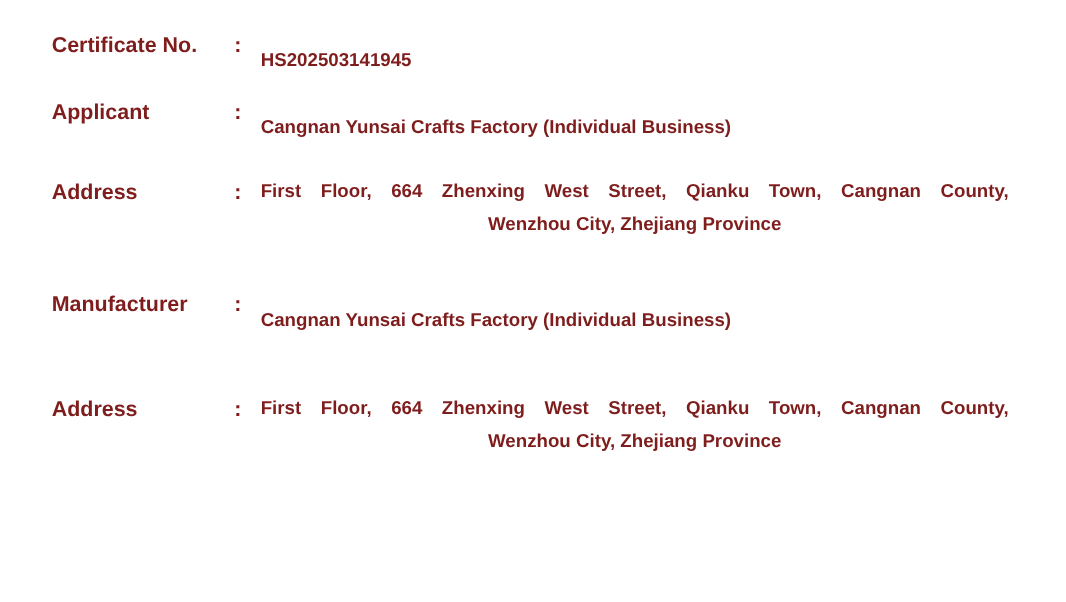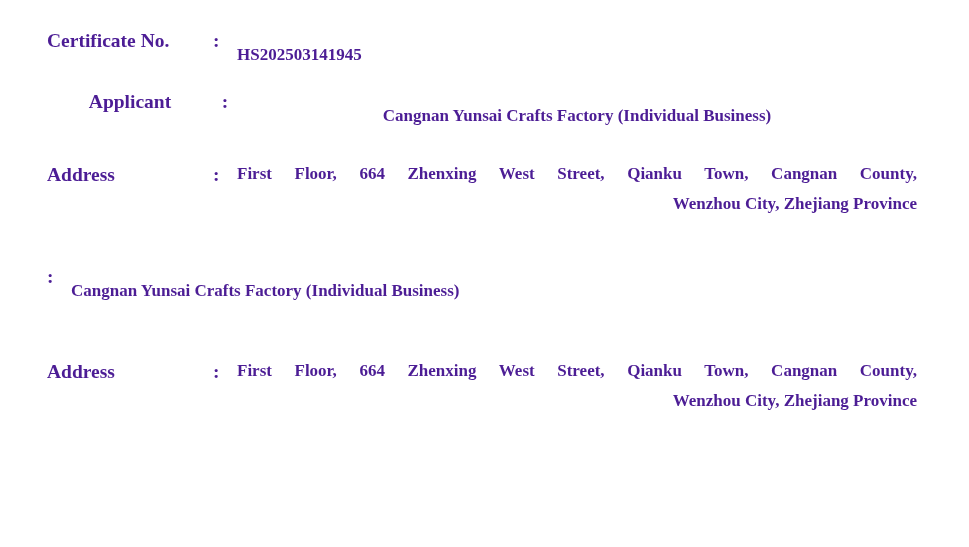--- a/index.html
+++ b/index.html
@@ -5,23 +5,23 @@
   html, body {
     margin: 0;
     padding: 0;
     background: #ffffff;
   }
   .doc {
     position: relative;
     width: 969px;
     height: 423px;
     background: #ffffff;
-    font-family: Liberation Serif, serif;
+    font-family: Liberation Sans, sans-serif;
     font-weight: 700;
-    color: #4c1d95;
+    color: #7f1d1d;
     overflow: hidden;
   }
   .row {
     position: absolute;
     left: 47px;
     display: flex;
     align-items: center;
   }
   .lbl {
     width: 166px;
@@ -43,25 +43,25 @@
     line-height: 30px;
     margin-top: 28px;
   }
   
   .jline {
     text-align: justify;
     text-align-last: justify;
     line-height: 30px;
   }
   .lline {
-    text-align: right;
+    text-align: center;
     line-height: 30px;
   }
   .r1 { top: 12px; }
-  .r2 { top: 73px; text-align: center; }
+  .r2 { top: 73px; }
   .r3 { top: 145px; height: 60px; }
   .r4 { top: 248px; }
   .r5 { top: 342px; height: 60px; }
   .r6 { top: 433px; }
   .r7 { top: 463px; }
   .r8 { top: 493px; }
 </style>
 </head>
 <body>
 
@@ -82,20 +82,21 @@
   <div class="row r3">
     <div class="lbl">Address</div>
     <div class="sep">:</div>
     <div class="val">
       <div class="jline">First Floor, 664 Zhenxing West Street, Qianku Town, Cangnan County,</div>
       <div class="lline">Wenzhou City, Zhejiang Province</div>
     </div>
   </div>
 
   <div class="row r4">
+    <div class="lbl">Manufacturer</div>
     <div class="sep">:</div>
     <div class="val">Cangnan Yunsai Crafts Factory (Individual Business)</div>
   </div>
 
   <div class="row r5">
     <div class="lbl">Address</div>
     <div class="sep">:</div>
     <div class="val">
       <div class="jline">First Floor, 664 Zhenxing West Street, Qianku Town, Cangnan County,</div>
       <div class="lline">Wenzhou City, Zhejiang Province</div>

